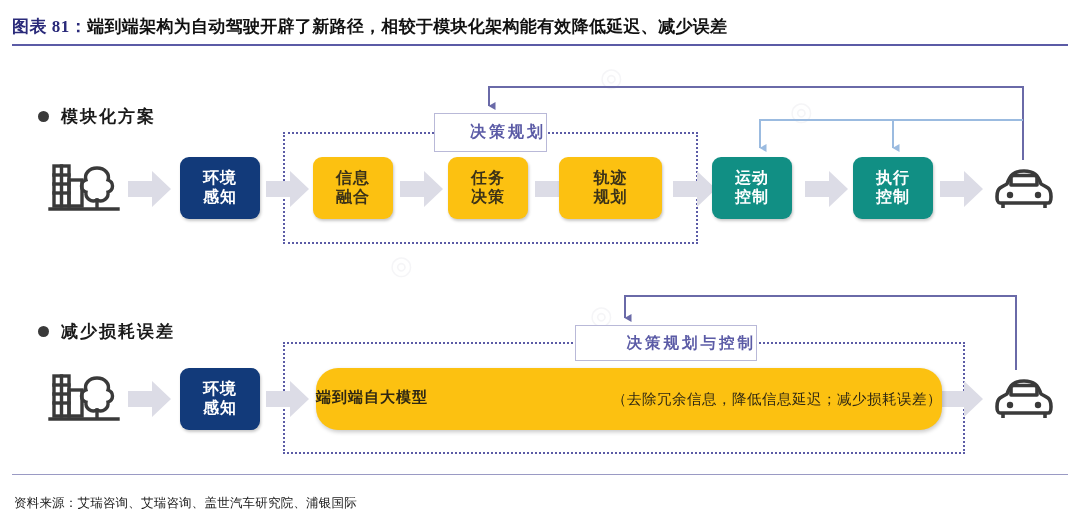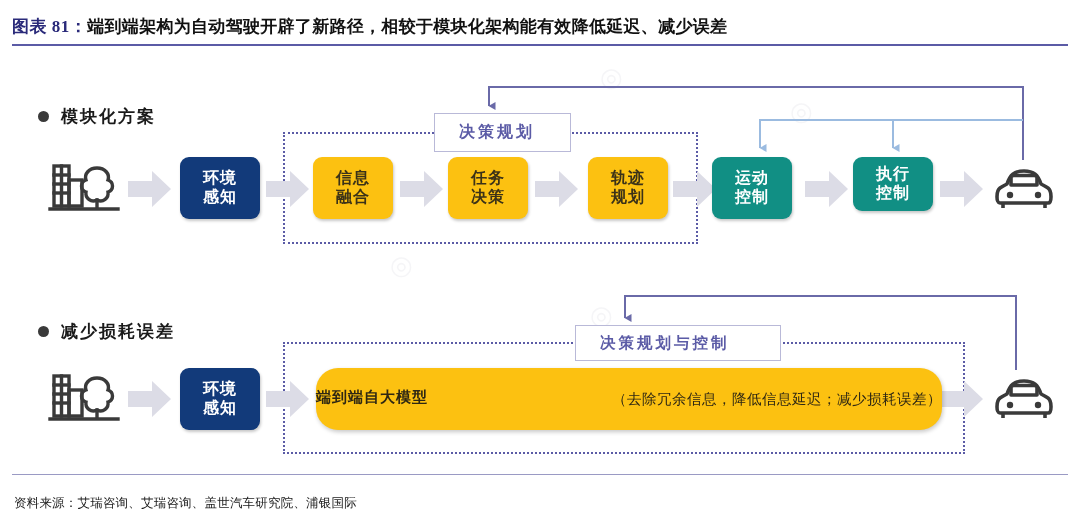--- a/index.html
+++ b/index.html
@@ -159,25 +159,24 @@
     background: transparent;
   }
 
   
   .chip {
     position: absolute;
     background: #ffffff;
     border: 1px solid #b9b9d8;
     display: flex;
     align-items: center;
-    justify-content: flex-start;
+    justify-content: flex-end;
     color: #5b5ba6;
     font-weight: bold;
     letter-spacing: 3px;
-    padding-left: 24px;
   }
 
   
   .wires {
     position: absolute;
     left: 0; top: 0;
     width: 1080px; height: 512px;
     pointer-events: none;
   }
 
@@ -283,29 +282,29 @@
     <span>感知</span>
   </div>
   <div class="pbox yellow" style="left:313px; top:157px; width:80px; height:62px;">
     <span>信息</span>
     <span>融合</span>
   </div>
   <div class="pbox yellow" style="left:448px; top:157px; width:80px; height:62px;">
     <span>任务</span>
     <span>决策</span>
   </div>
-  <div class="pbox yellow" style="left:588px; top:157px; width:80px; height:62px;">
+  <div class="pbox yellow" style="left:559px; top:157px; width:103px; height:62px;">
     <span>轨迹</span>
     <span>规划</span>
   </div>
   <div class="pbox teal" style="left:712px; top:157px; width:80px; height:62px;">
     <span>运动</span>
     <span>控制</span>
   </div>
-  <div class="pbox teal" style="left:853px; top:157px; width:80px; height:54px;">
+  <div class="pbox teal" style="left:853px; top:157px; width:80px; height:62px;">
     <span>执行</span>
     <span>控制</span>
   </div>
 
   <div class="icon-holder" style="left:993px; top:163px; width:62px; height:52px;">
     <svg width="62" height="52" viewBox="0 0 62 52" fill="none">
       <g stroke="#3a3a3a" stroke-width="3.6" fill="none" stroke-linejoin="round">
         <path d="M7 40 C3 40 3 28 7 25 C10 23 12 22 14 21 C17 12 21 8 31 8 C41 8 45 12 48 21 C50 22 52 23 55 25 C59 28 59 40 55 40 Z"></path>
         <path d="M18 22 L18 15 C18 13 19 12.5 21 12.5 L41 12.5 C43 12.5 44 13 44 15 L44 22 Z"></path>
         <circle cx="17" cy="32" r="3.2" fill="#3a3a3a" stroke="none"></circle>

